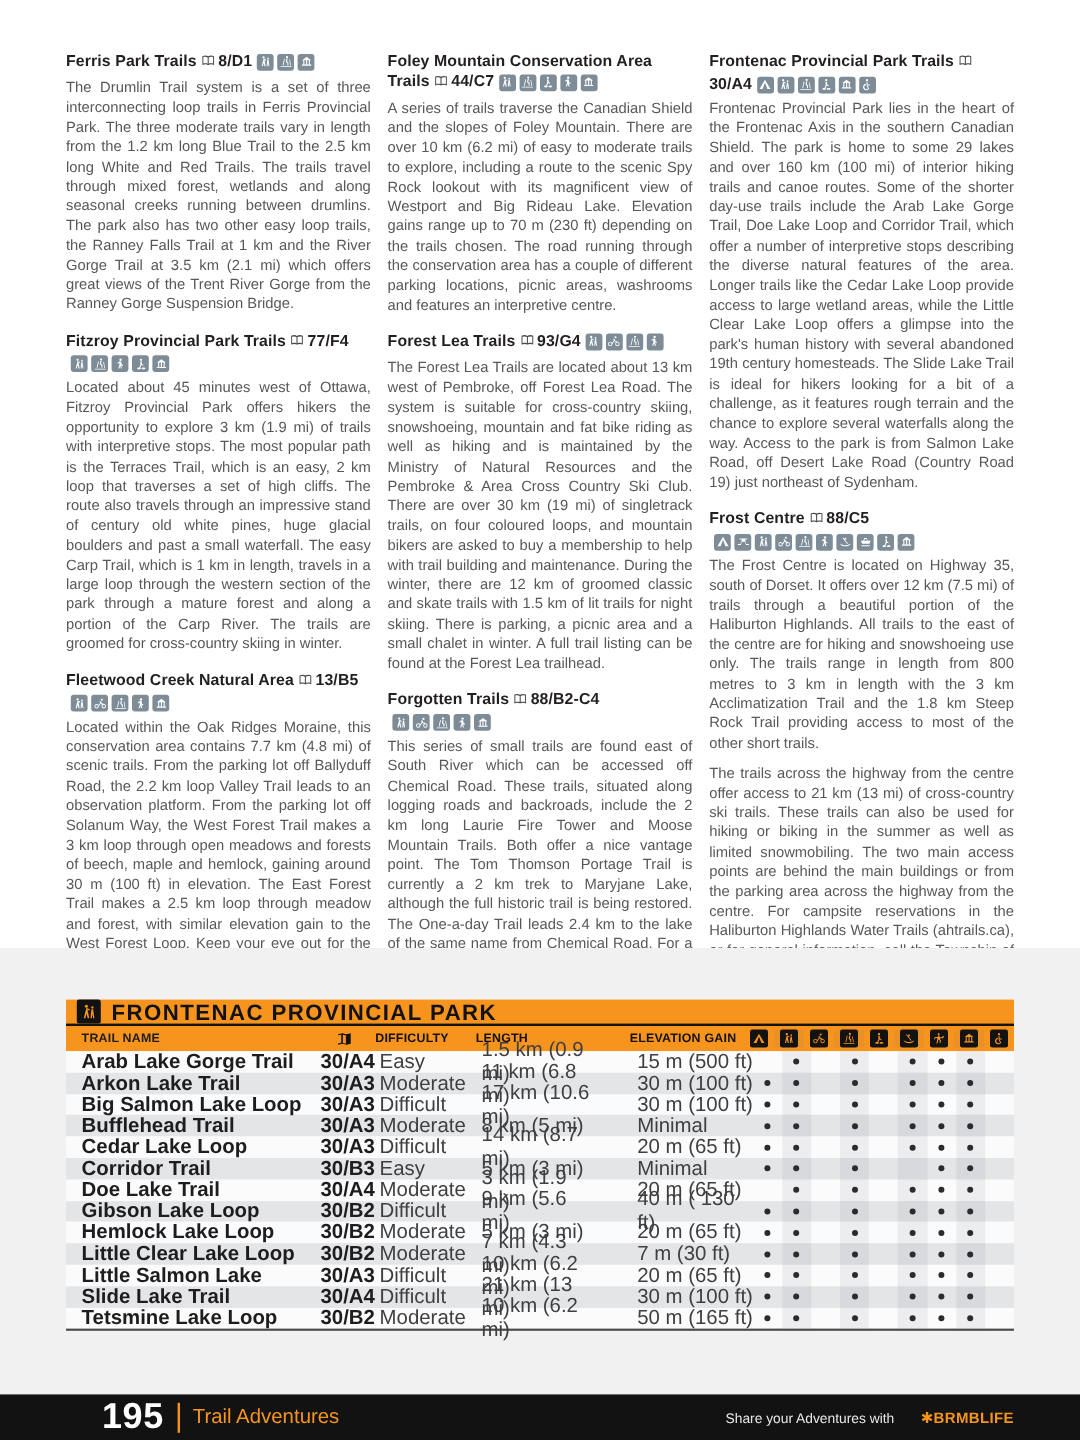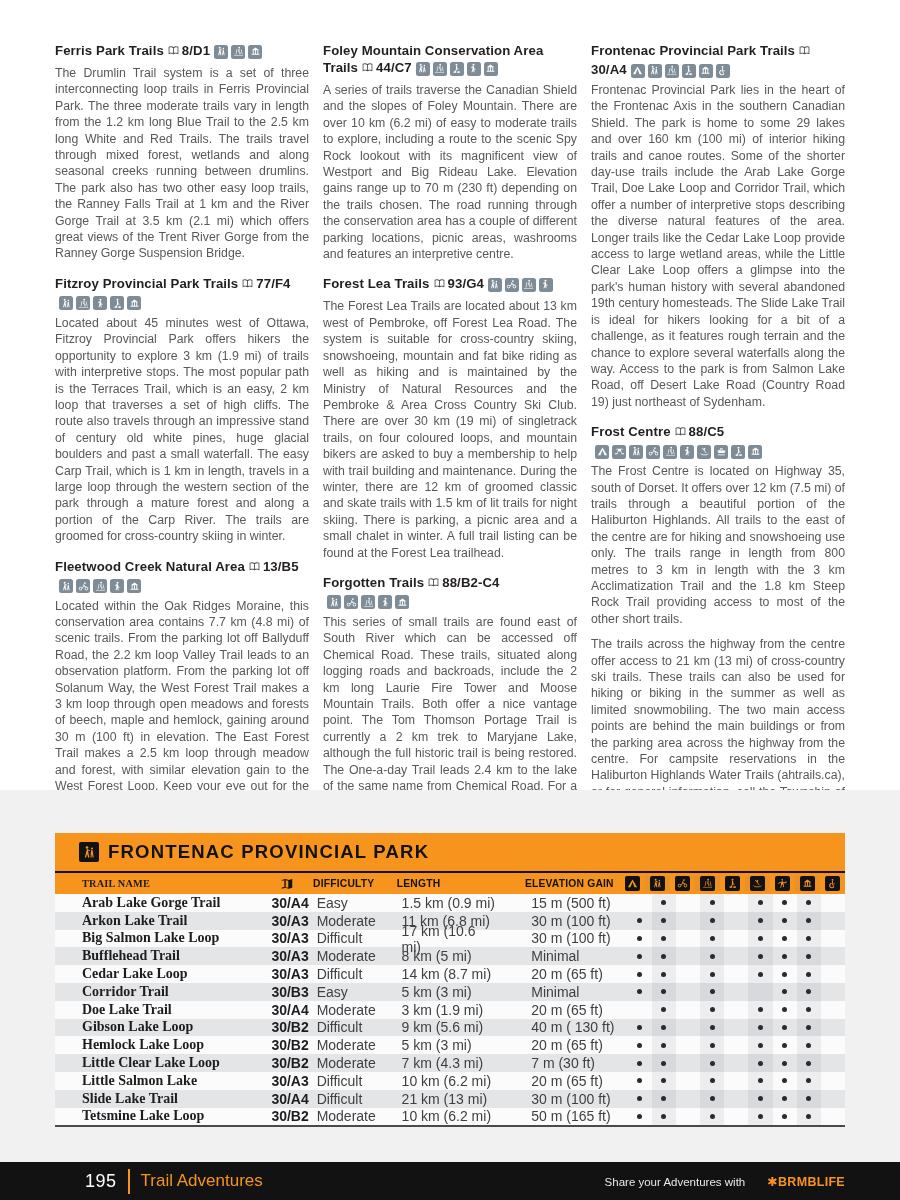--- a/index.html
+++ b/index.html
@@ -34,59 +34,59 @@
     text-align:justify;
   }
   p.body:last-child{margin-bottom:0;}
   
   .table-panel{
     position:absolute;left:0;right:0;top:790px;bottom:38px;
     background:#f1f1f2;
   }
   .trail-table{width:790px;margin:43px auto 0 auto;border-bottom:2px solid #4a4a4c;}
   .tt-title{
-    height:40px;background:var(--accent,#f7941e);display:flex;align-items:center;
-    border-bottom:2.5px solid #121212;padding-left:24px;box-sizing:border-box;
+    height:22px;background:var(--accent,#f7941e);display:flex;
+    border-bottom:2.5px solid #121212;padding-left:9px;box-sizing:border-box;
   }
   .tt-title .bsq{
     width:20px;height:20px;background:#121212;border-radius:2px;
     display:flex;align-items:center;justify-content:center;margin-right:9px;flex:0 0 auto;
   }
   .tt-title .bsq svg{width:15px;height:15px;}
   .tt-title .ttl{
     font-size:18.5px;font-weight:bold;color:#121212;letter-spacing:1.2px;
   }
   .tt-head{
     height:21px;background:var(--accent,#f7941e);display:flex;align-items:center;
     font-size:10.3px;font-weight:bold;color:#121212;letter-spacing:.2px;
   }
-  .tt-row{height:17.8px;display:flex;align-items:center;font-size:14px;color:#3e3f41;}
+  .tt-row{height:17.8px;display:flex;align-items:center;font-size:17px;color:#3e3f41;}
   .tt-row:nth-child(even){background:#e4e5e7;}
   .tt-row:nth-child(odd){background:#fbfbfc;}
-  .c-name{width:215px;padding-left:27px;box-sizing:border-box;font-weight:bold;color:#1d1d1f;font-family:Liberation Serif, serif;}
+  .c-name{width:215px;padding-left:13px;box-sizing:border-box;font-weight:bold;color:#1d1d1f;}
   .c-map{width:55px;text-align:center;font-weight:bold;color:#1d1d1f;}
   .tt-head .c-map{display:flex;justify-content:center;}
   .c-diff{width:88px;}
   .c-len{width:98px;}
   .c-elev{width:100px;padding-left:35px;}
   .c-ic{width:25px;display:flex;align-items:center;justify-content:center;align-self:stretch;}
   .c-ic.shade{background:rgba(120,122,128,.10);}
   .c-ic .bsq{
     width:15px;height:15px;background:#121212;border-radius:2px;
     display:flex;align-items:center;justify-content:center;
   }
   .c-ic .bsq svg{width:11px;height:11px;}
   .dot{width:5px;height:5px;border-radius:50%;background:#2b2b2d;}
   .c-sp{flex:1;}
   
   .footer{
     position:absolute;left:0;right:0;bottom:0;height:38px;background:#121212;
     display:flex;align-items:center;color:#fff;
   }
-  .footer .pg{font-size:18px;font-weight:normal;margin-left:85px;letter-spacing:.5px;}
+  .footer .pg{font-size:30px;font-weight:bold;margin-left:85px;letter-spacing:.5px;}
   .footer .sep{width:2px;height:25px;background:var(--accent,#f7941e);margin:0 11px;}
   .footer .sect{font-size:17px;color:var(--accent,#f7941e);}
   .footer .right{margin-left:auto;margin-right:55px;display:flex;align-items:baseline;gap:22px;}
   .footer .share{font-size:11.5px;color:#e8e8e8;}
   .footer .brand{font-size:12.5px;font-weight:bold;color:var(--accent,#f7941e);letter-spacing:.3px;}
 </style>
 </head>
 <body style="--accent: #f7941e; --slate: #7e8c98;">
 
 <div class="text-section">

